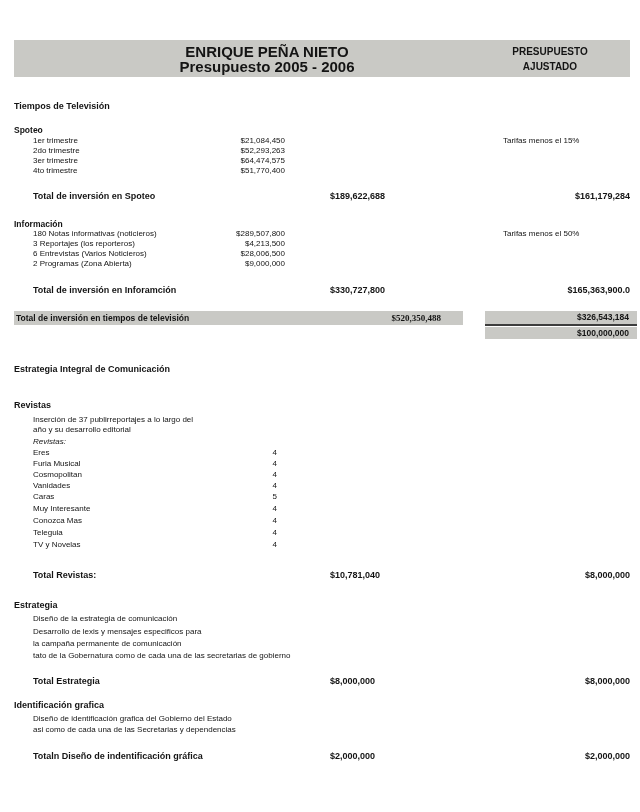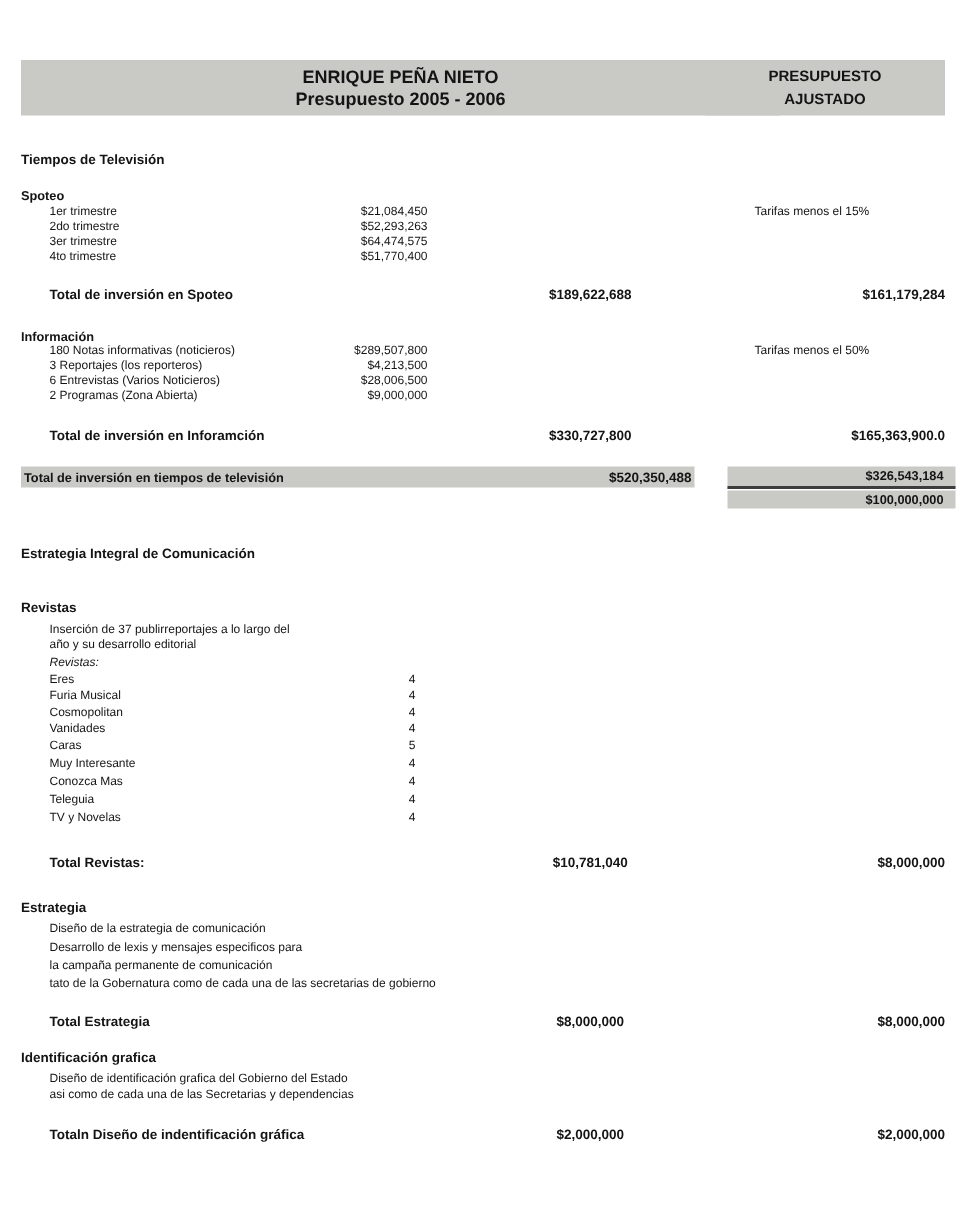--- a/index.html
+++ b/index.html
@@ -1,41 +1,41 @@
 <!DOCTYPE html>
 <html><head>
 <meta charset="utf-8">
 <style>
   html,body{margin:0;padding:0;background:#ffffff;}
   .page{position:relative;width:640px;height:812px;background:#ffffff;
         font-family:"Liberation Sans",sans-serif;color:#141414;overflow:hidden;}
 
   .hbox{position:absolute;background:#c9c9c5;text-align:center;font-weight:bold;
         box-sizing:border-box;padding-top:4px;}
-  .hbox-left{left:14px;top:40px;width:506px;height:37px;font-size:12px;line-height:15px;}
+  .hbox-left{left:14px;top:40px;width:506px;height:37px;font-size:15px;line-height:15px;}
   .hbox-right{left:470px;top:40px;width:160px;height:37px;font-size:10px;line-height:15px;}
   .hline{display:block;}
 
   .sec{position:absolute;left:14px;font-size:9px;font-weight:bold;white-space:nowrap;}
   .sub{font-size:8.5px;}
 
   .row{position:absolute;left:0;width:640px;height:11px;font-size:8px;line-height:10px;}
   .lbl{position:absolute;left:14px;white-space:nowrap;margin-left:19px;}
   .v1{position:absolute;left:150px;width:135px;text-align:right;}
   .q {position:absolute;left:150px;width:127px;text-align:right;}
-  .v2{position:absolute;left:330px;width:127px;text-align:center;}
+  .v2{position:absolute;left:330px;width:127px;text-align:left;}
   .v3{position:absolute;left:490px;width:140px;text-align:right;}
   .note{position:absolute;left:503px;white-space:nowrap;}
   .total-row{font-size:9px;font-weight:bold;height:12px;line-height:11px;}
   .it{font-style:italic;}
 
   .band{position:absolute;left:14px;top:311px;width:449px;height:14px;background:#c9c9c5;
         font-size:8.5px;font-weight:bold;line-height:14px;}
   .band .band-lbl{position:absolute;left:2px;white-space:nowrap;}
-  .band .band-val{position:absolute;right:2px;font-size:9px;}
+  .band .band-val{position:absolute;right:22px;font-size:9px;font-family:Liberation Serif, serif;}
 
   .adjbox1{position:absolute;left:485px;top:311px;width:152px;height:13px;background:#c9c9c5;
            border-bottom:2px solid #3d3d3d;font-size:8.5px;font-weight:bold;line-height:13px;
            text-align:right;box-sizing:content-box;}
   .adjbox2{position:absolute;left:485px;top:327px;width:152px;height:12px;background:#c9c9c5;
            font-size:8.5px;font-weight:bold;line-height:12px;text-align:right;}
   .adj-pad{display:block;padding-right:8px;}
 </style>
 </head>
 <body>

